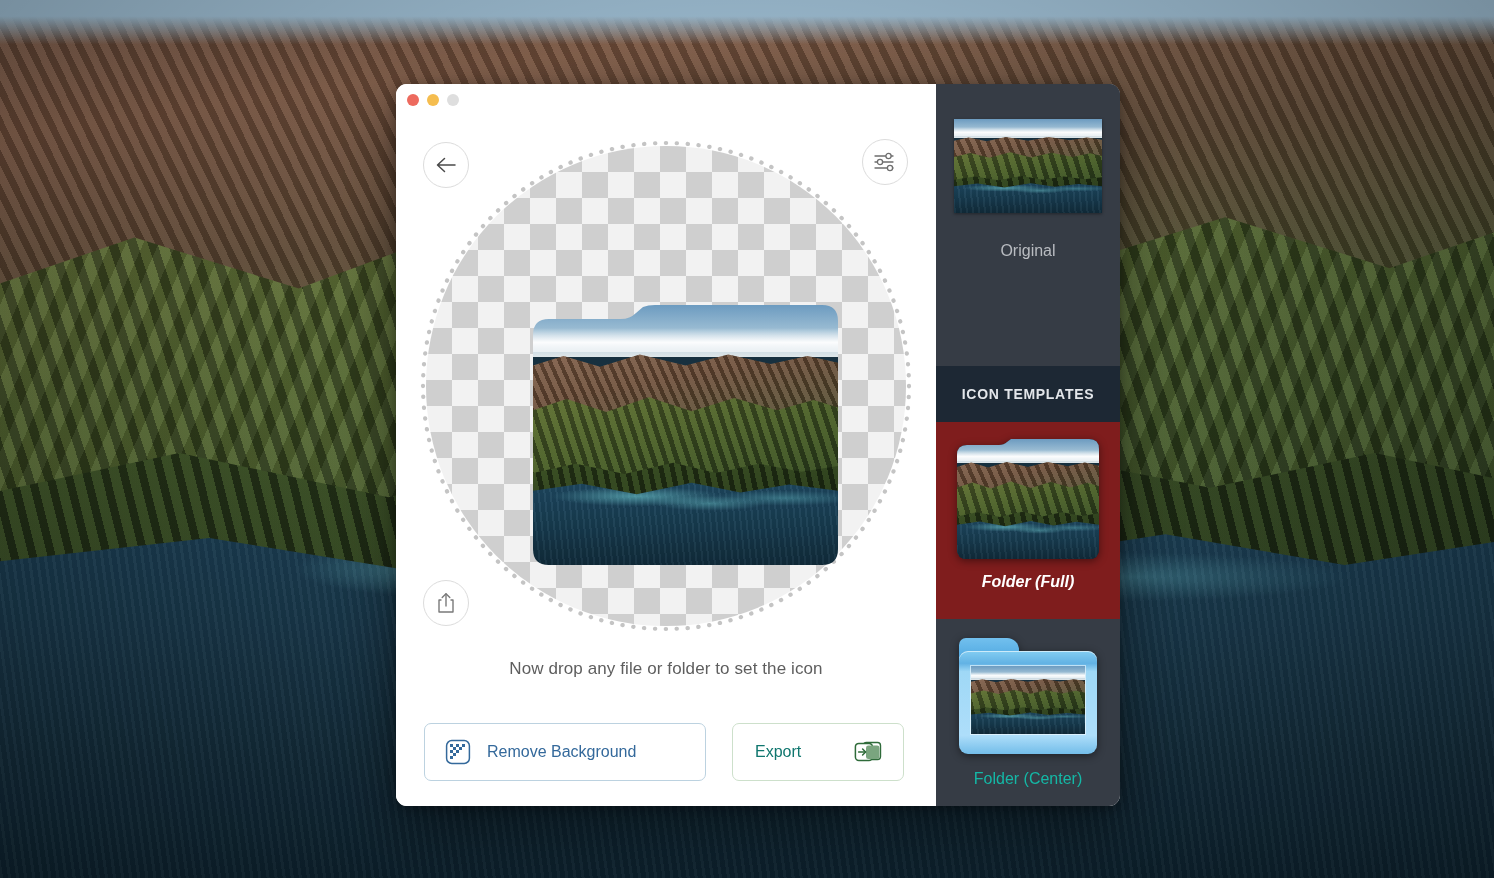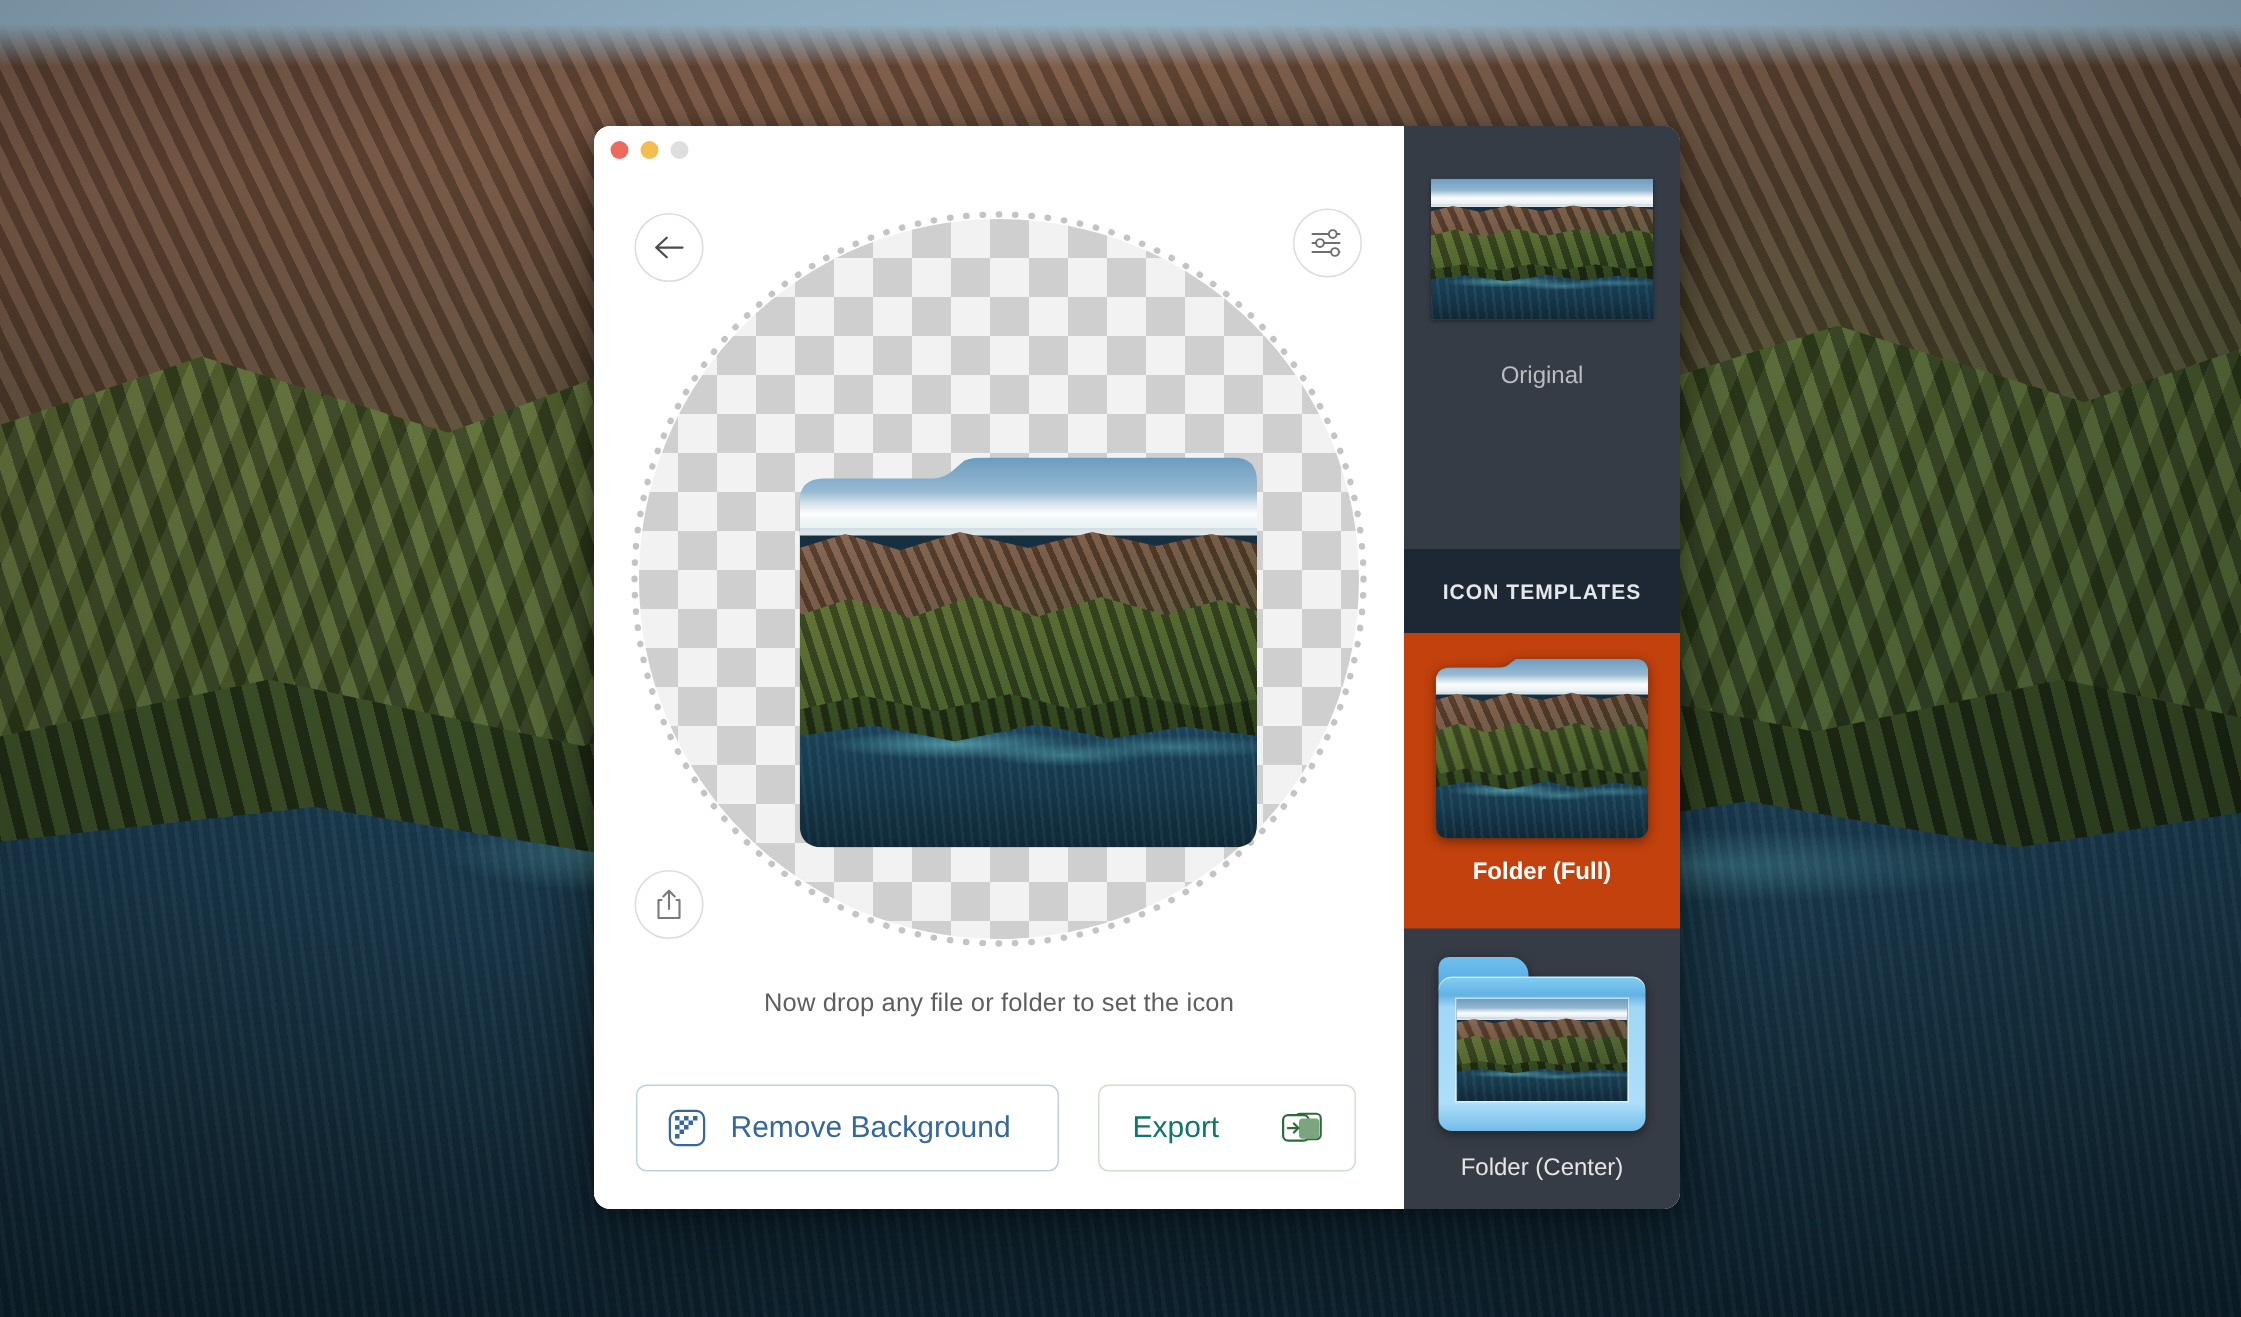--- a/index.html
+++ b/index.html
@@ -182,21 +182,21 @@
     display: flex; align-items: center;
     background: #fff; cursor: pointer; border: 1px solid;
   }
   #remove-bg-button {
     flex: 1 1 0; border-color: #bcd2e0; padding-left: 20px; gap: 16px;
   }
   #export-button {
     flex: 0 0 172px; border-color: #cde0cb;
     justify-content: space-between; padding: 0 19px 0 22px;
   }
-  .btn-label { font-size: 20px; }
+  .btn-label { font-size: 16px; }
   .lbl-blue  { color: #34699b; }
   .lbl-green { color: #0f766e; }
 
   
   .sidebar {
     width: 184px; height: 100%;
     background: #363c45;
     flex: 0 0 184px;
     overflow: hidden;
     position: relative;
@@ -221,24 +221,24 @@
     background: #1d2834;
     display: flex; align-items: center; justify-content: center;
     font-size: 14px; font-weight: bold; color: #e3e6ea;
     letter-spacing: .7px;
   }
   .template-item {
     display: flex; flex-direction: column; align-items: center;
     padding: 17px 0 0;
     height: 197px;
   }
-  .template-item.selected { background: #c2410c; }
+  .template-item.selected { background: #7f1d1d; font-style: italic; }
   .template-label {
     margin-top: 14px;
-    font-size: 16px; color: #e5e5e5;
+    font-size: 16px; color: #14b8a6;
   }
   .template-item.selected .template-label { color: #ffffff; font-weight: bold; }
 
   
   .folder-thumb { position: relative; width: 142px; height: 120px; filter: drop-shadow(0 2px 4px rgba(0,0,0,.45)); }
   .folder-full-shape {
     position: absolute; inset: 0;
     clip-path: path("M0 16 Q0 6 10 6 L42 6 Q47 6 50 3 L54 0 Q57 0 60 0 L132 0 Q142 0 142 10 L142 110 Q142 120 132 120 L10 120 Q0 120 0 110 Z");
     overflow: hidden;
   }

